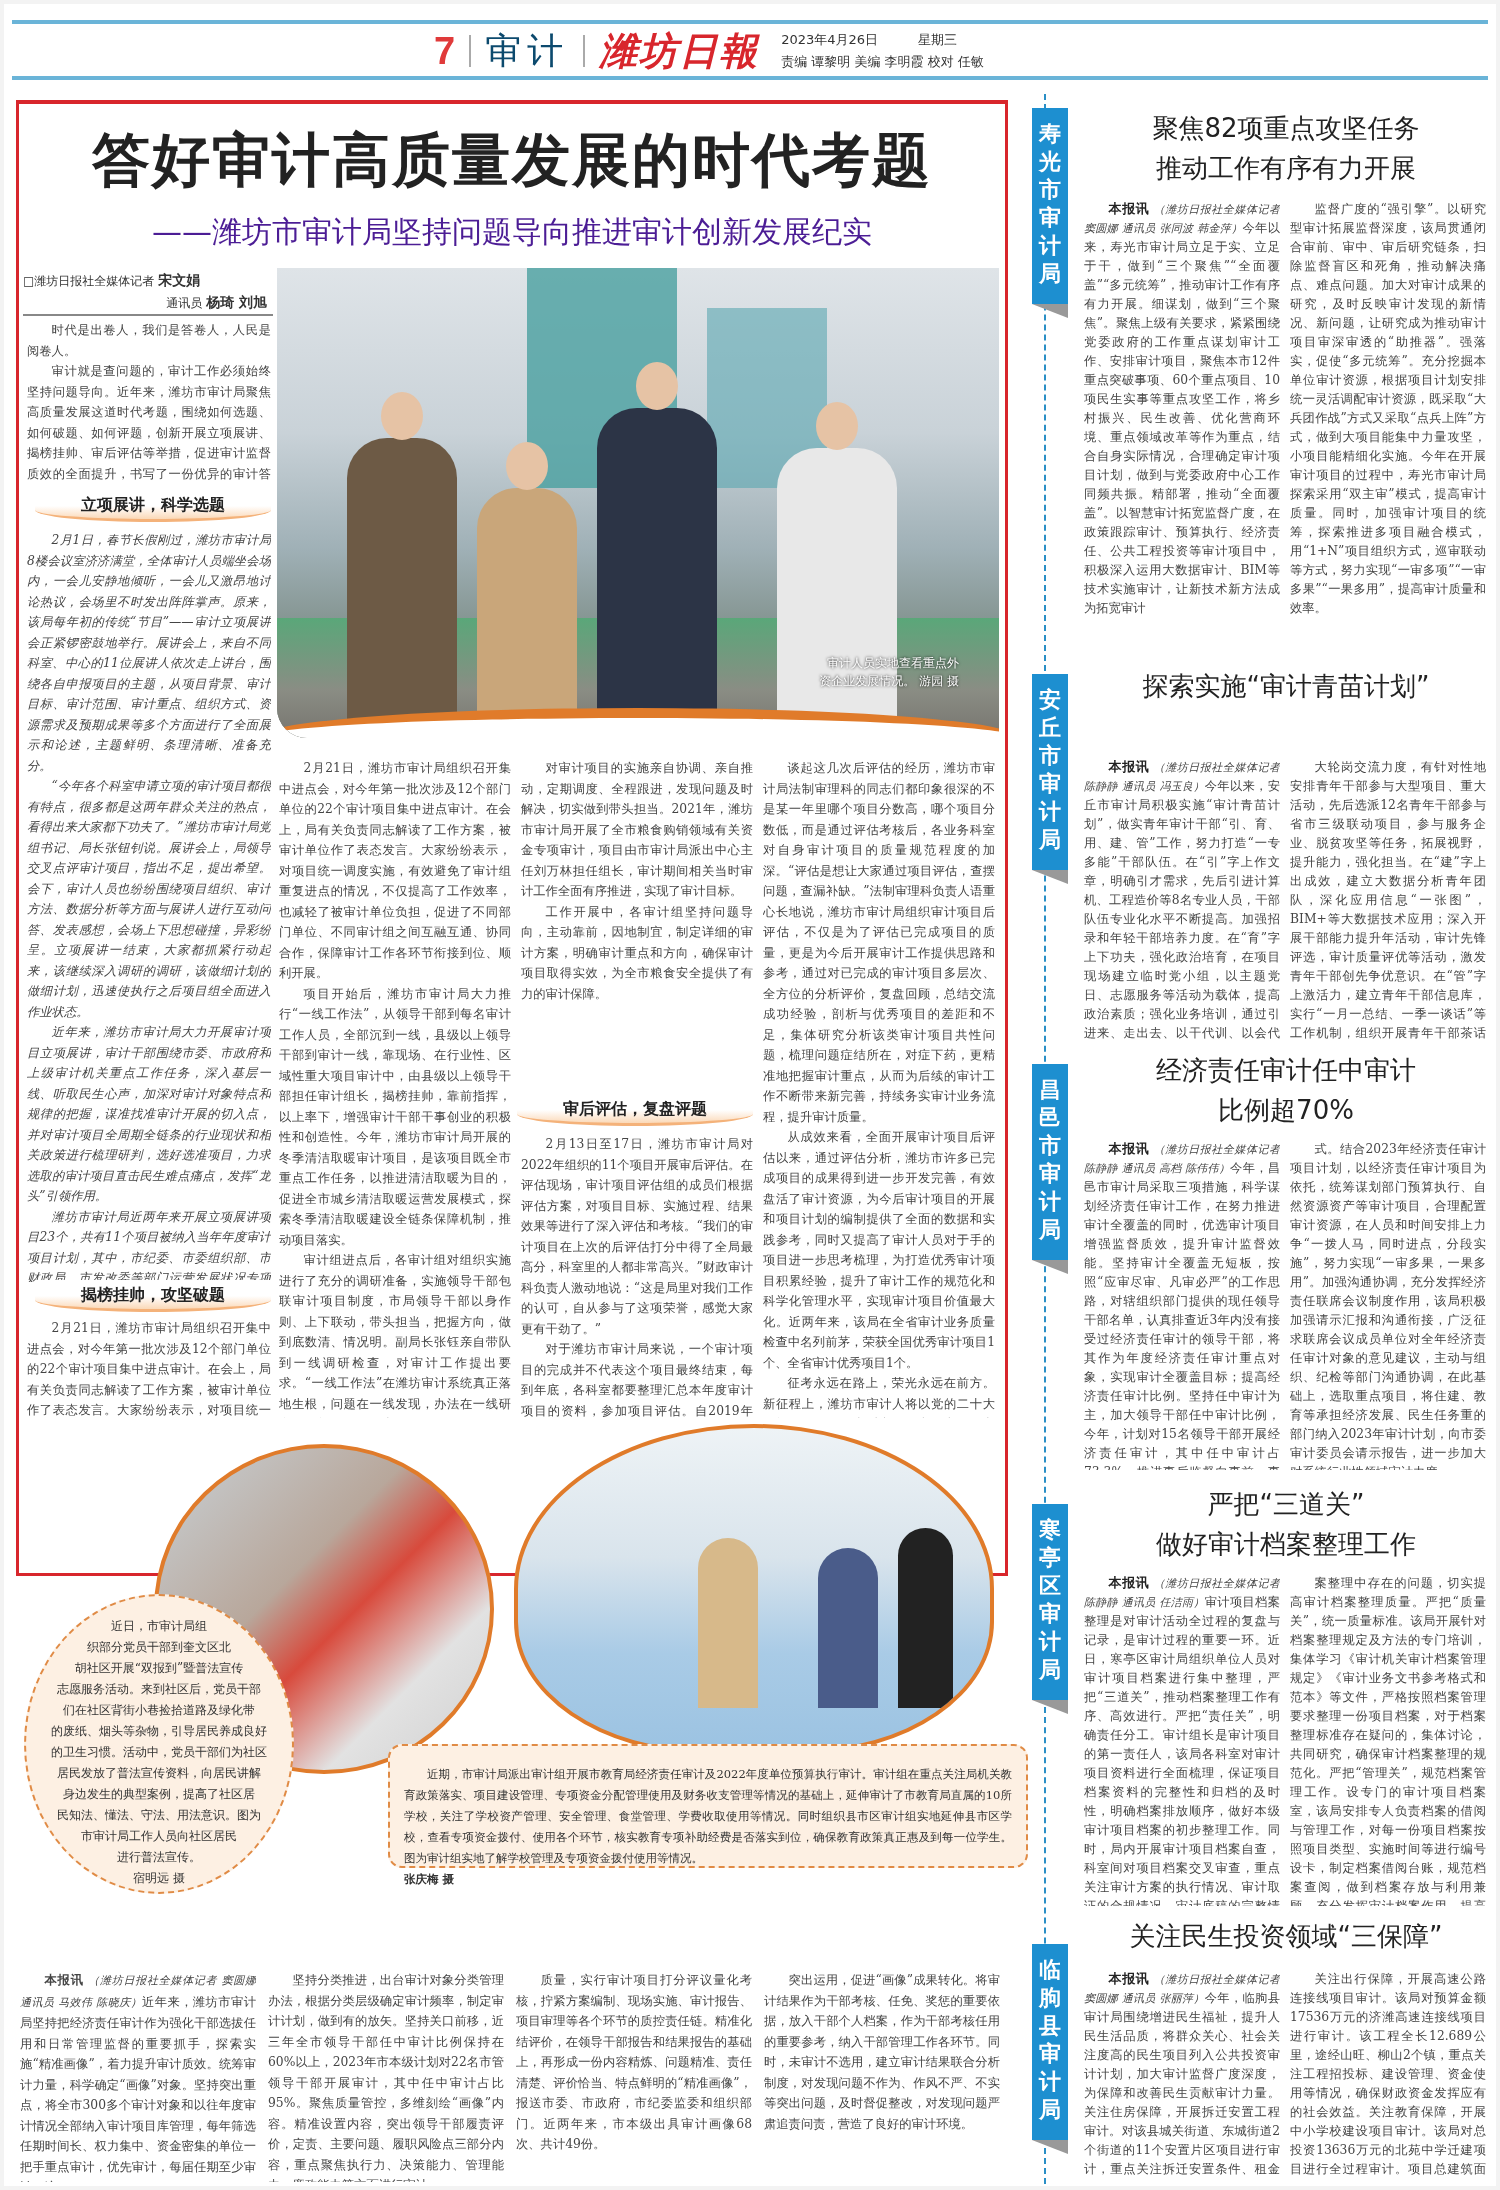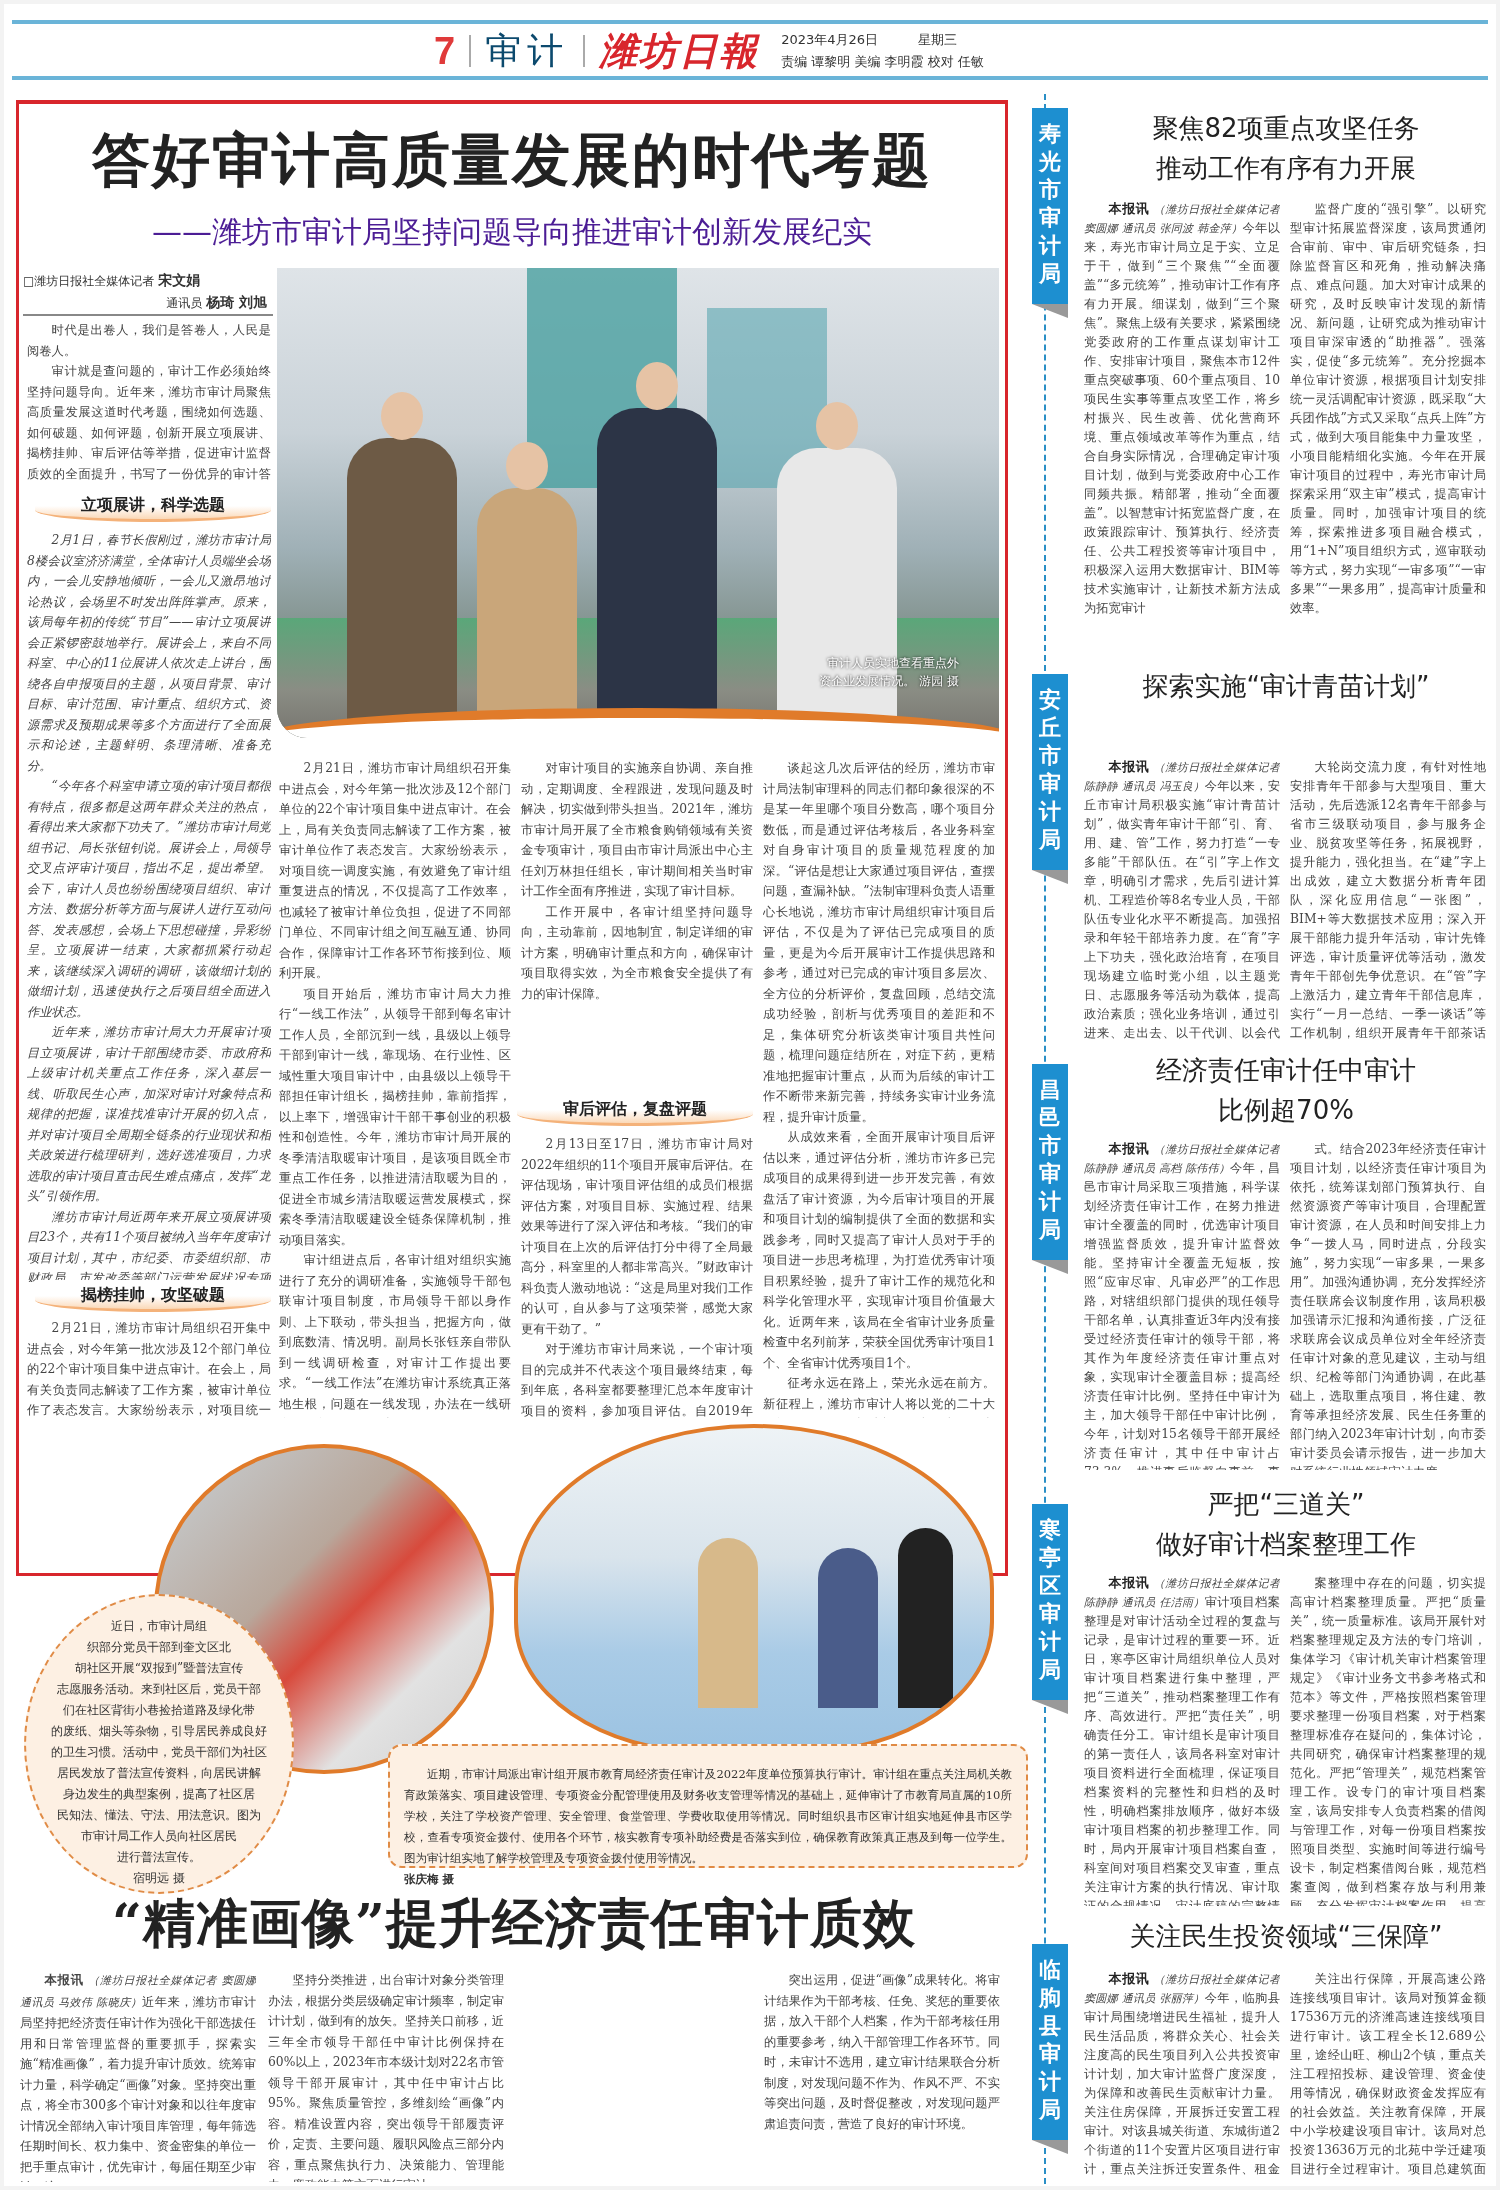--- a/index.html
+++ b/index.html
@@ -168,26 +168,28 @@
   <div class="circle-photo" style="left:510px;top:1420px;width:480px;height:330px;border-radius:50% 50% 40% 40%;background:linear-gradient(180deg,#eef3f6 0%,#d9e4ec 40%,#a9cbe6 70%,#9cc3e2 100%);">
     <div style="position:absolute;left:180px;top:110px;width:60px;height:170px;background:#d7b98a;border-radius:30px 30px 0 0;"></div>
     <div style="position:absolute;left:300px;top:120px;width:60px;height:160px;background:#4a5c8a;border-radius:30px 30px 0 0;"></div>
     <div style="position:absolute;left:380px;top:100px;width:55px;height:180px;background:#222;border-radius:30px 30px 0 0;"></div>
   </div>
   <div class="caption-box" style="left:384px;top:1740px;width:640px;height:124px;">
     <span style="display:inline-block;text-indent:2em;">近期，市审计局派出审计组开展市教育局经济责任审计及2022年度单位预算执行审计。审计组在重点关注局机关教育政策落实、项目建设管理、专项资金分配管理使用及财务收支管理等情况的基础上，延伸审计了市教育局直属的10所学校，关注了学校资产管理、安全管理、食堂管理、学费收取使用等情况。同时组织县市区审计组实地延伸县市区学校，查看专项资金拨付、使用各个环节，核实教育专项补助经费是否落实到位，确保教育政策真正惠及到每一位学生。图为审计组实地了解学校管理及专项资金拨付使用等情况。</span>
     <b style="font-family:'DejaVu Sans',sans-serif;">张庆梅 摄</b>
   </div>
 
-  <div class="bottom-title">“精准画像”提升经济责任审计质效</div>
   <div class="col-text" style="left:16px;top:1966px;width:236px;height:212px;">
     <p><b style="font-family:'DejaVu Sans',sans-serif;">本报讯</b> <i style="font-size:11px;">（潍坊日报社全媒体记者 窦圆娜 通讯员 马效伟 陈晓庆）</i><span>近年来，潍坊市审计局坚持把经济责任审计作为强化干部选拔任用和日常管理监督的重要抓手，探索实施“精准画像”，着力提升审计质效。统筹审计力量，科学确定“画像”对象。坚持突出重点，将全市300多个审计对象和以往年度审计情况全部纳入审计项目库管理，每年筛选任期时间长、权力集中、资金密集的单位一把手重点审计，优先审计，每届任期至少审计一遍。</span></p>
   </div>
   <div class="col-text" style="left:264px;top:1966px;width:236px;height:212px;">
     <p>坚持分类推进，出台审计对象分类管理办法，根据分类层级确定审计频率，制定审计计划，做到有的放矢。坚持关口前移，近三年全市领导干部任中审计比例保持在60%以上，2023年市本级计划对22名市管领导干部开展审计，其中任中审计占比95%。聚焦质量管控，多维刻绘“画像”内容。精准设置内容，突出领导干部履责评价，定责、主要问题、履职风险点三部分内容，重点聚焦执行力、决策能力、管理能力、廉政能力等方面进行审计。</p>
+  </div>
+  <div class="col-text" style="left:512px;top:1966px;width:236px;height:212px;">
+    <p>质量，实行审计项目打分评议量化考核，拧紧方案编制、现场实施、审计报告、项目审理等各个环节的质控责任链。精准化结评价，在领导干部报告和结果报告的基础上，再形成一份内容精炼、问题精准、责任清楚、评价恰当、特点鲜明的“精准画像”，报送市委、市政府，市纪委监委和组织部门。近两年来，市本级出具审计画像68次、共计49份。</p>
   </div>
   <div class="col-text" style="left:760px;top:1966px;width:236px;height:212px;">
     <p>突出运用，促进“画像”成果转化。将审计结果作为干部考核、任免、奖惩的重要依据，放入干部个人档案，作为干部考核任用的重要参考，纳入干部管理工作各环节。同时，未审计不选用，建立审计结果联合分析制度，对发现问题不作为、作风不严、不实等突出问题，及时督促整改，对发现问题严肃追责问责，营造了良好的审计环境。</p>
   </div>
 
   <div class="rcol">
 
     <div class="tag" style="top:14px;">寿光市审计局</div>
     <div class="rtitle" style="top:14px;">
       <div>聚焦82项重点攻坚任务</div>

